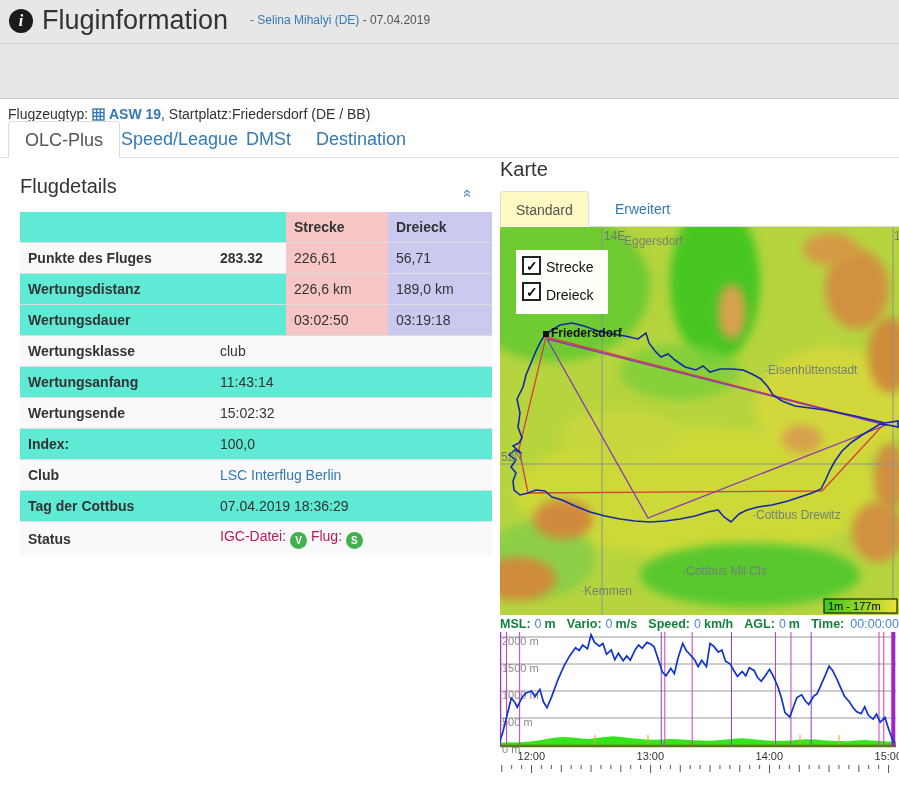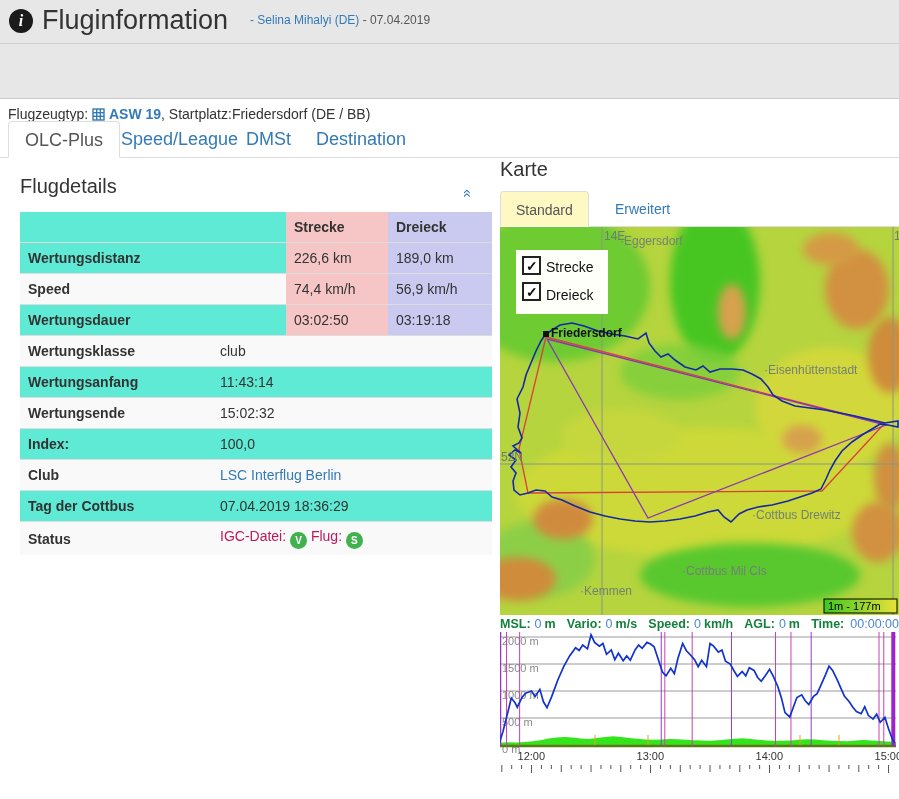--- a/index.html
+++ b/index.html
@@ -90,31 +90,31 @@
   <div class="section-title">Flugdetails</div>
   <div class="collapse-ico">«</div>
   <table class="fd">
     <tbody id="fd-body">
         <tr class="hdr">
           <td class="c-label plain"></td>
           <td class="c-value plain"></td>
           <td class="c-str">Strecke</td>
           <td class="c-dre">Dreieck</td>
         </tr>
+        <tr class="stripe">
+          <td class="c-label plain">Punkte des Fluges</td>
+          <td class="c-value plain"><b>283.32</b></td>
+          <td class="c-str">226,61</td>
+          <td class="c-dre">56,71</td>
+        </tr>
         <tr>
           <td class="c-label plain">Wertungsdistanz</td>
           <td class="c-value plain"></td>
           <td class="c-str">226,6 km</td>
           <td class="c-dre">189,0 km</td>
-        </tr>
-        <tr class="stripe">
-          <td class="c-label plain">Speed</td>
-          <td class="c-value plain"></td>
-          <td class="c-str">74,4 km/h</td>
-          <td class="c-dre">56,9 km/h</td>
         </tr>
         <tr>
           <td class="c-label plain">Wertungsdauer</td>
           <td class="c-value plain"></td>
           <td class="c-str">03:02:50</td>
           <td class="c-dre">03:19:18</td>
         </tr>
         <tr class="stripe">
           <td class="c-label plain">Wertungsklasse</td>
           <td class="plain" colspan="3">club</td>

